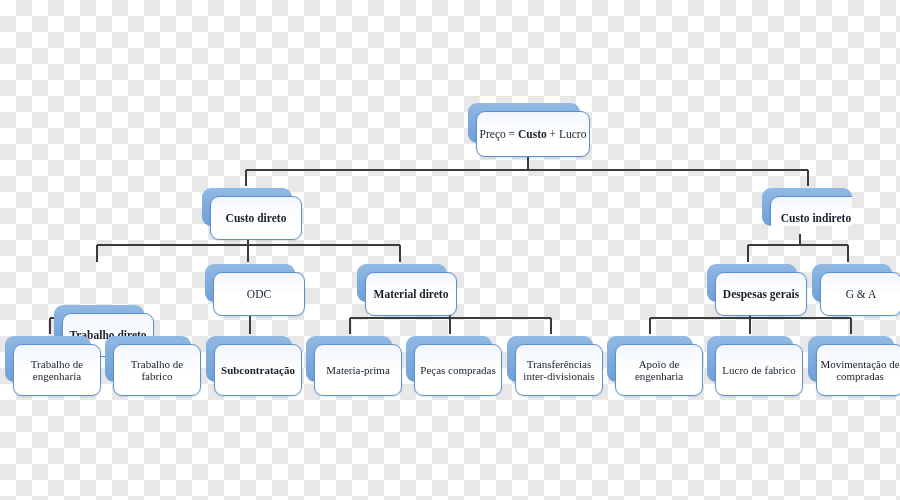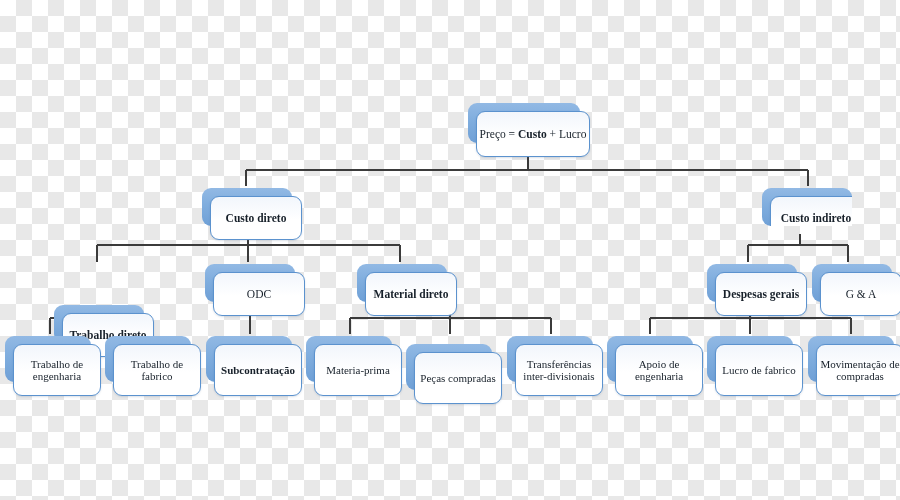--- a/index.html
+++ b/index.html
@@ -183,21 +183,21 @@
     </div>
   </div>
 
   <div class="node lvl3" style="left:206px;top:336px;width:86px;height:46px;">
     <div class="back"></div>
     <div class="front">
       <span class="txt bold">Subcontratação</span>
     </div>
   </div>
 
-  <div class="node lvl3" style="left:406px;top:344px;width:86px;height:46px;">
+  <div class="node lvl3" style="left:406px;top:336px;width:86px;height:46px;">
     <div class="back"></div>
     <div class="front">
       <span class="txt">Peças compradas</span>
     </div>
   </div>
 
   <div class="node lvl3" style="left:507px;top:336px;width:86px;height:46px;">
     <div class="back"></div>
     <div class="front">
       <span class="txt"><span>Transferências</span><br><span>inter-divisionais</span></span>

